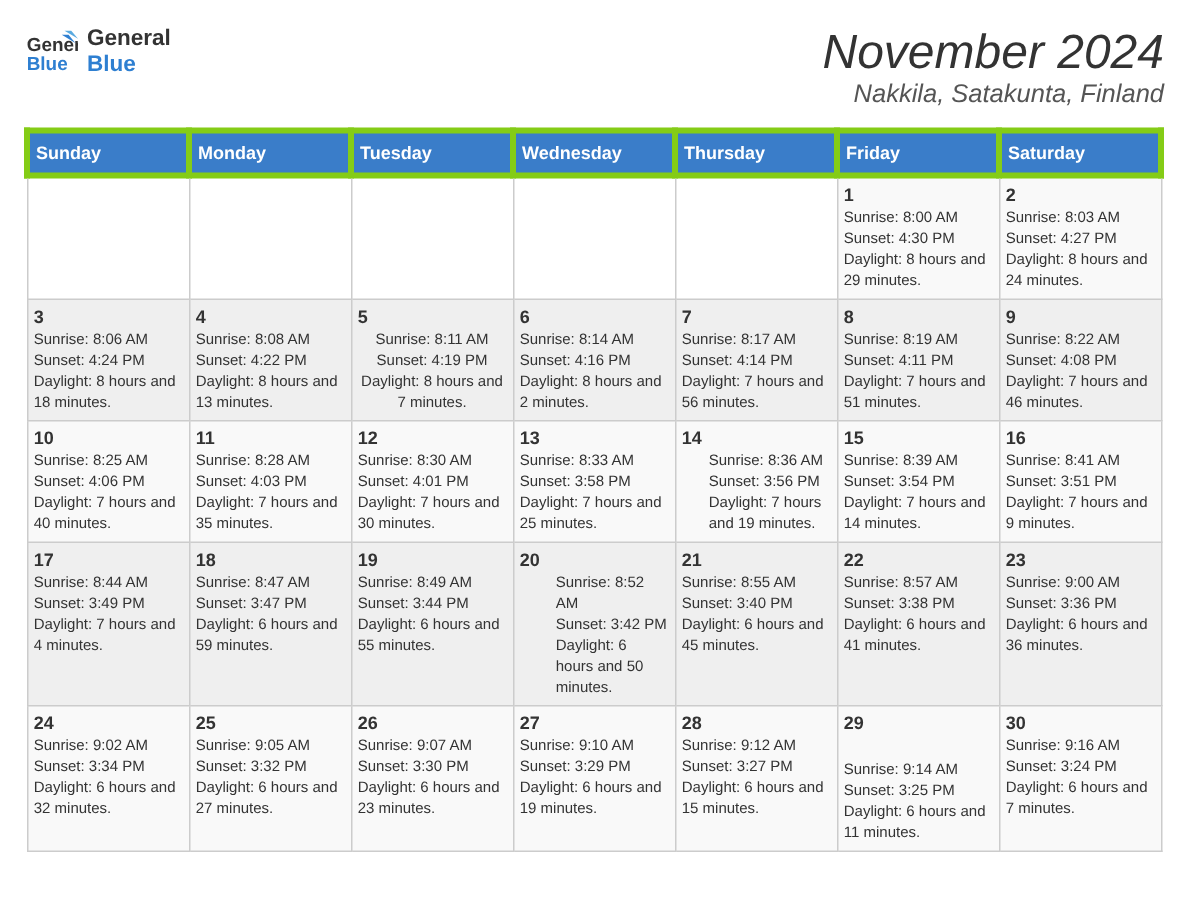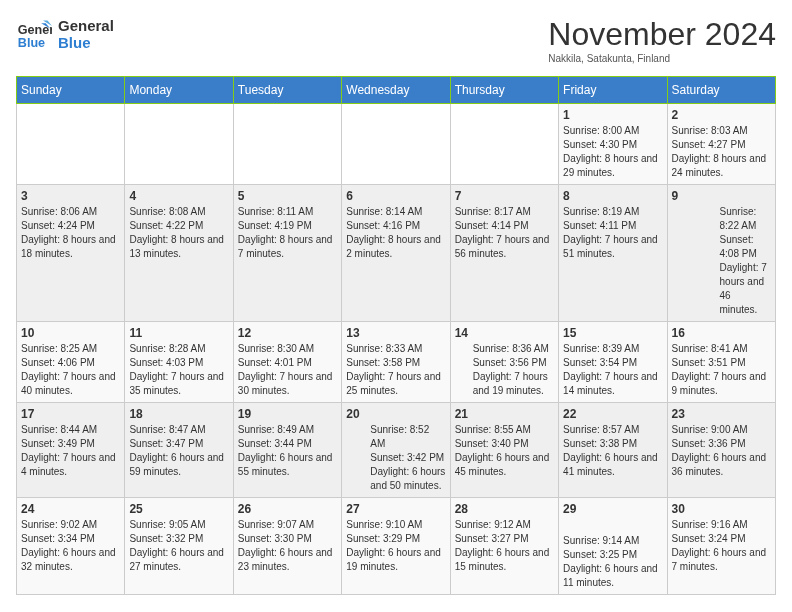--- a/index.html
+++ b/index.html
@@ -19,44 +19,45 @@
     .logo {
       display: flex;
       align-items: center;
       gap: 6px;
     }
     .logo-icon {
       width: 36px;
       height: 36px;
     }
     .title-area {
-      text-align: left;
+      text-align: right;
+      font-style: italic;
     }
     .month-title {
       font-size: 32px;
       font-weight: normal;
       color: #333;
     }
     .subtitle {
-      font-size: 10px;
+      font-size: 17px;
       color: #555;
     }
     table {
       width: 100%;
       border-collapse: collapse;
       font-size: 11px;
     }
     thead tr th {
       background: #3a7dc9;
       color: #fff;
       padding: 6px 4px;
       text-align: left;
       font-size: 12px;
-      font-weight: normal;
-      border: 1px solid #84cc16;
+      font-weight: bold;
+      border: 4px solid #84cc16;
     }
     tbody tr td {
       border: 1px solid #ccc;
       vertical-align: top;
       padding: 4px;
       min-height: 80px;
       width: 14.28%;
       color: #333;
       background: #fff;
     }
@@ -142,21 +143,21 @@
 Daylight: 8 hours and 18 minutes.</div>
         </td>
         <td>
           <div class="day-number">4</div>
           <div class="day-info" style="white-space: pre-line;">Sunrise: 8:08 AM
 Sunset: 4:22 PM
 Daylight: 8 hours and 13 minutes.</div>
         </td>
         <td>
           <div class="day-number">5</div>
-          <div class="day-info" style="white-space: pre-line;">Sunrise: 8:11 AM
+          <div class="day-info" style="white-space: pre-line; text-align: center;">Sunrise: 8:11 AM
 Sunset: 4:19 PM
 Daylight: 8 hours and 7 minutes.</div>
         </td>
         <td>
           <div class="day-number">6</div>
           <div class="day-info" style="white-space: pre-line;">Sunrise: 8:14 AM
 Sunset: 4:16 PM
 Daylight: 8 hours and 2 minutes.</div>
         </td>
         <td>
@@ -166,21 +167,21 @@
 Daylight: 7 hours and 56 minutes.</div>
         </td>
         <td>
           <div class="day-number">8</div>
           <div class="day-info" style="white-space: pre-line;">Sunrise: 8:19 AM
 Sunset: 4:11 PM
 Daylight: 7 hours and 51 minutes.</div>
         </td>
         <td>
           <div class="day-number">9</div>
-          <div class="day-info" style="white-space: pre-line; margin-left: 48px;">Sunrise: 8:22 AM
+          <div class="day-info" style="white-space: pre-line;">Sunrise: 8:22 AM
 Sunset: 4:08 PM
 Daylight: 7 hours and 46 minutes.</div>
         </td>
       </tr>
       <tr>
         <td>
           <div class="day-number">10</div>
           <div class="day-info" style="white-space: pre-line;">Sunrise: 8:25 AM
 Sunset: 4:06 PM
 Daylight: 7 hours and 40 minutes.</div>

